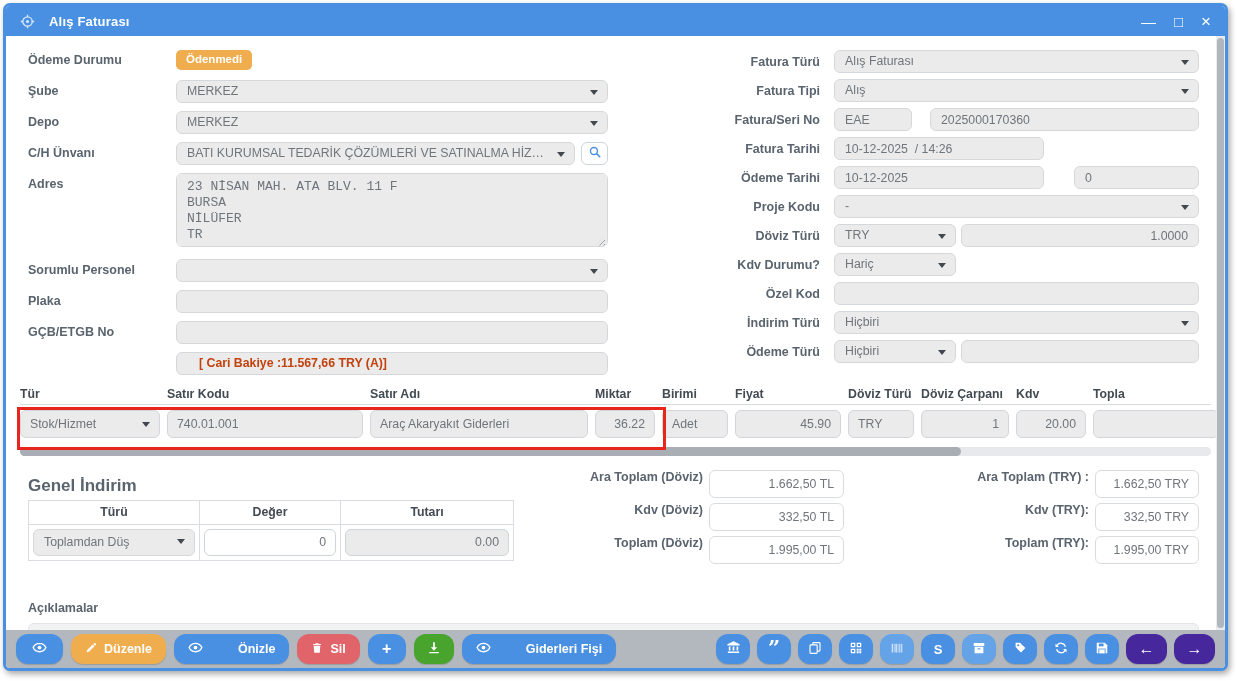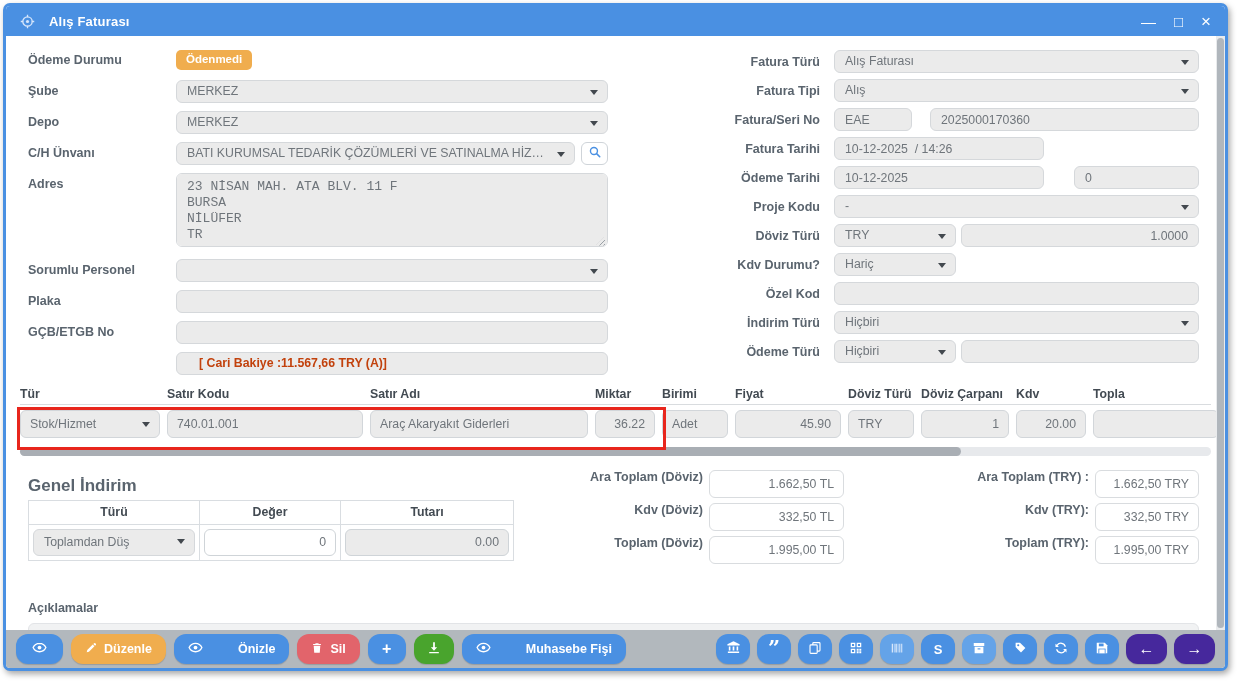--- a/index.html
+++ b/index.html
@@ -372,21 +372,21 @@
       <button class="btn green icon" style="width:40px;">
         <span><svg viewBox="0 0 16 16" width="14" height="14">
               <path fill="#fff" d="M7 1.5h2V7h2.6L8 11 4.4 7H7zM2.5 12.5h11V14h-11z"></path>
             </svg></span>
       </button>
       <button class="btn blue">
         <span><svg viewBox="0 0 16 16" width="15" height="15">
               <path d="M8 3.5C4.7 3.5 2.1 6 1.2 8c.9 2 3.5 4.5 6.8 4.5S13.9 10 14.8 8C13.9 6 11.3 3.5 8 3.5z" fill="none" stroke="#fff" stroke-width="1.4"></path>
               <circle cx="8" cy="8" r="2" fill="#fff"></circle>
             </svg></span>
-        <span>Muhasebe Fişi</span>
+        <span>Giderleri Fişi</span>
       </button>
     </div>
 
     <div class="tgroup right">
       <button class="btn blue icon">
         <span><svg viewBox="0 0 16 16" width="15" height="15">
               <path fill="#fff" d="M8 1.3L14.5 4.6V5.8h-13V4.6zM3 6.8h1.7v4.4H3zM7.1 6.8h1.8v4.4H7.1zM11.3 6.8H13v4.4h-1.7zM2 12.2h12v1.7H2z"></path>
             </svg></span>
       </button>
       <button class="btn blue icon">

